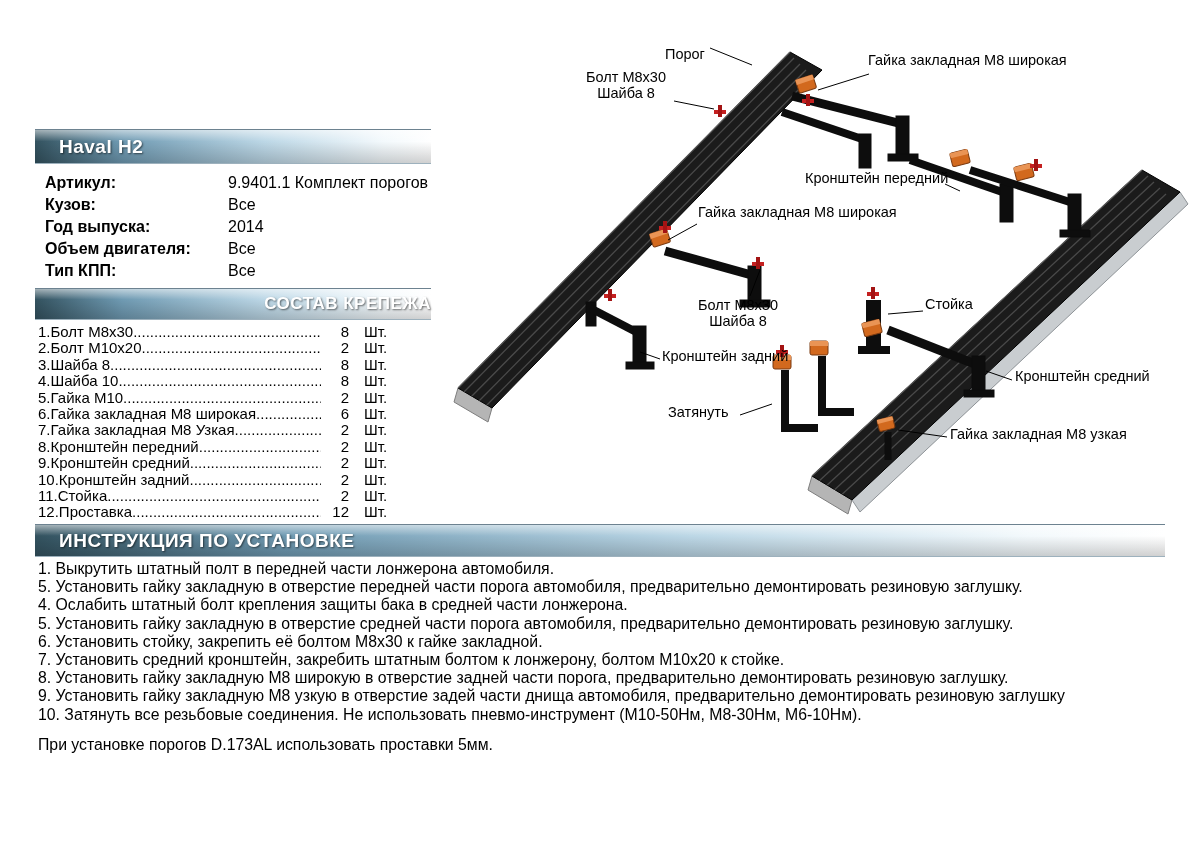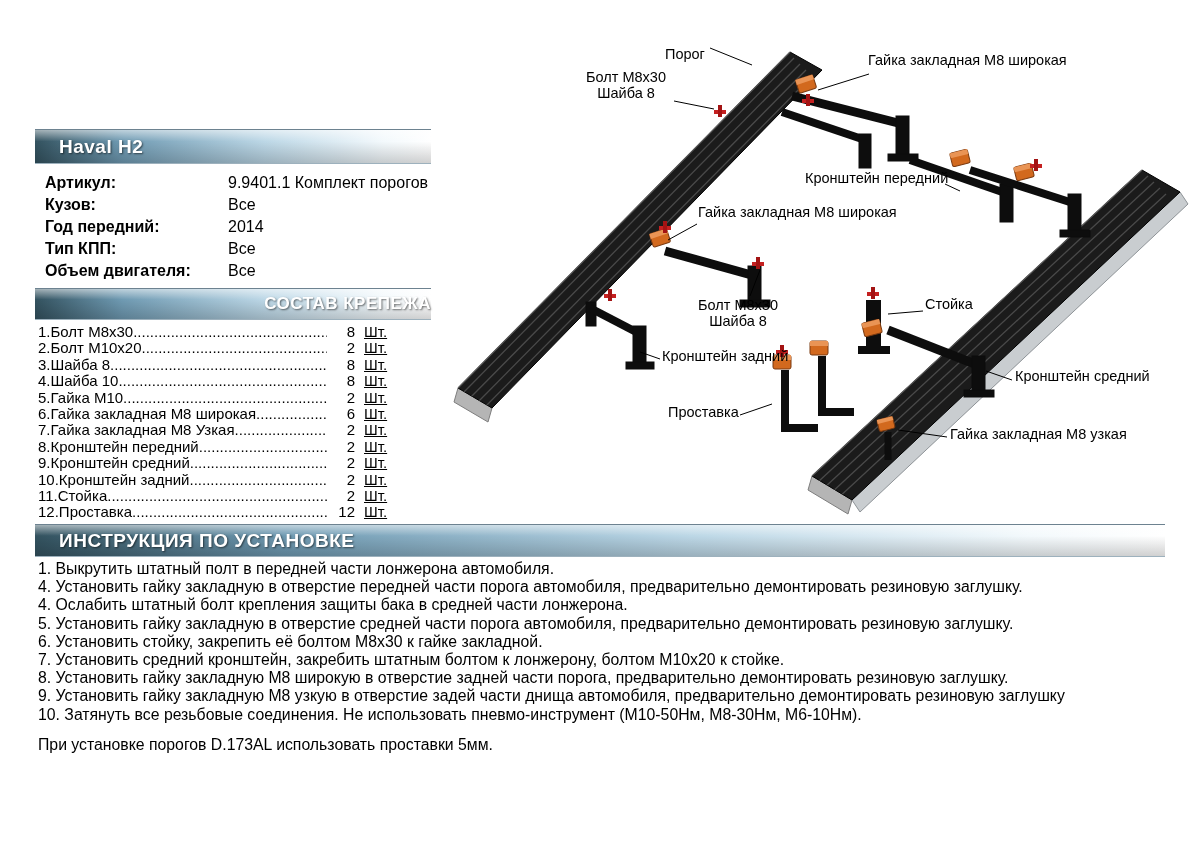--- a/index.html
+++ b/index.html
@@ -26,21 +26,21 @@
   .slabel{font-weight:bold;display:inline-block;min-width:183px;}
   .svalue{}
 
   
   .parts{position:absolute;left:38px;top:324px;width:362px;}
   .prow{display:flex;align-items:flex-end;height:16.4px;font-size:15px;line-height:16.4px;}
   .pname{white-space:nowrap;}
   .pdots{flex:1;overflow:hidden;white-space:nowrap;}
   .pdots::after{content:"................................................................................";}
   .pqty{width:28px;text-align:right;flex:none;}
-  .punit{width:36px;padding-left:9px;flex:none;text-decoration:underline;}
+  .punit{width:36px;padding-left:15px;flex:none;}
 
   
   .instructions{position:absolute;left:38px;top:560px;width:1140px;}
   .iline{font-size:15.8px;line-height:18.2px;white-space:nowrap;}
   .note{position:absolute;left:38px;top:736px;font-size:15.8px;}
 
   
   .diagram{position:absolute;left:440px;top:8px;width:760px;height:512px;}
   .diagram svg{position:absolute;left:0;top:0;}
   .dlbl{position:absolute;font-size:14.5px;color:#000;white-space:pre-line;line-height:16px;}
@@ -62,23 +62,23 @@
 
 <div class="page">
 
   <div class="hbar hbar-title">
     <span>Haval H2</span>
   </div>
 
   <div class="spec">
       <div class="srow"><span class="slabel">Артикул:</span><span class="svalue">9.9401.1 Комплект порогов</span></div>
       <div class="srow"><span class="slabel">Кузов:</span><span class="svalue">Все</span></div>
-      <div class="srow"><span class="slabel">Год передний:</span><span class="svalue">2014</span></div>
+      <div class="srow"><span class="slabel">Год выпуска:</span><span class="svalue">2014</span></div>
+      <div class="srow"><span class="slabel">Объем двигателя:</span><span class="svalue">Все</span></div>
       <div class="srow"><span class="slabel">Тип КПП:</span><span class="svalue">Все</span></div>
-      <div class="srow"><span class="slabel">Объем двигателя:</span><span class="svalue">Все</span></div>
     </div>
 
   <div class="hbar hbar-sub">
     <span>СОСТАВ КРЕПЕЖА</span>
   </div>
 
   <div class="parts">
       <div class="prow">
         <span class="pname">1.Болт М8х30</span>
         <span class="pdots"></span>
@@ -318,31 +318,31 @@
     <div class="dlbl dlbl2">Болт М8х30
 Шайба 8</div>
     <div class="dlbl dlbl3">Гайка закладная М8 широкая</div>
     <div class="dlbl dlbl4">Кронштейн передний</div>
     <div class="dlbl dlbl5">Гайка закладная М8 широкая</div>
     <div class="dlbl dlbl6">Болт М8х30
 Шайба 8</div>
     <div class="dlbl dlbl7">Стойка</div>
     <div class="dlbl dlbl8">Кронштейн задний</div>
     <div class="dlbl dlbl9">Кронштейн средний</div>
-    <div class="dlbl dlbl10">Проставка</div>
+    <div class="dlbl dlbl10">Затянуть</div>
     <div class="dlbl dlbl11">Гайка закладная М8 узкая</div>
   </div>
 
   <div class="hbar hbar-wide">
     <span>ИНСТРУКЦИЯ ПО УСТАНОВКЕ</span>
   </div>
 
   <div class="instructions">
       <div class="iline">1. Выкрутить штатный полт в передней части лонжерона автомобиля.</div>
-      <div class="iline">4. Установить гайку закладную в отверстие передней части порога автомобиля, предварительно демонтировать резиновую заглушку.</div>
+      <div class="iline">5. Установить гайку закладную в отверстие передней части порога автомобиля, предварительно демонтировать резиновую заглушку.</div>
       <div class="iline">4. Ослабить штатный болт крепления защиты бака в средней части лонжерона.</div>
       <div class="iline">5. Установить гайку закладную в отверстие средней части порога автомобиля, предварительно демонтировать резиновую заглушку.</div>
       <div class="iline">6. Установить стойку, закрепить её болтом М8х30 к гайке закладной.</div>
       <div class="iline">7. Установить средний кронштейн, закребить штатным болтом к лонжерону, болтом М10х20 к стойке.</div>
       <div class="iline">8. Установить гайку закладную М8 широкую в отверстие задней части порога, предварительно демонтировать резиновую заглушку.</div>
       <div class="iline">9. Установить гайку закладную М8 узкую в отверстие задей части днища автомобиля, предварительно демонтировать резиновую заглушку</div>
       <div class="iline">10. Затянуть все резьбовые соединения. Не использовать пневмо-инструмент (М10-50Нм, М8-30Нм, М6-10Нм).</div>
     </div>
 
   <div class="note">При установке порогов D.173AL использовать проставки 5мм.</div>

